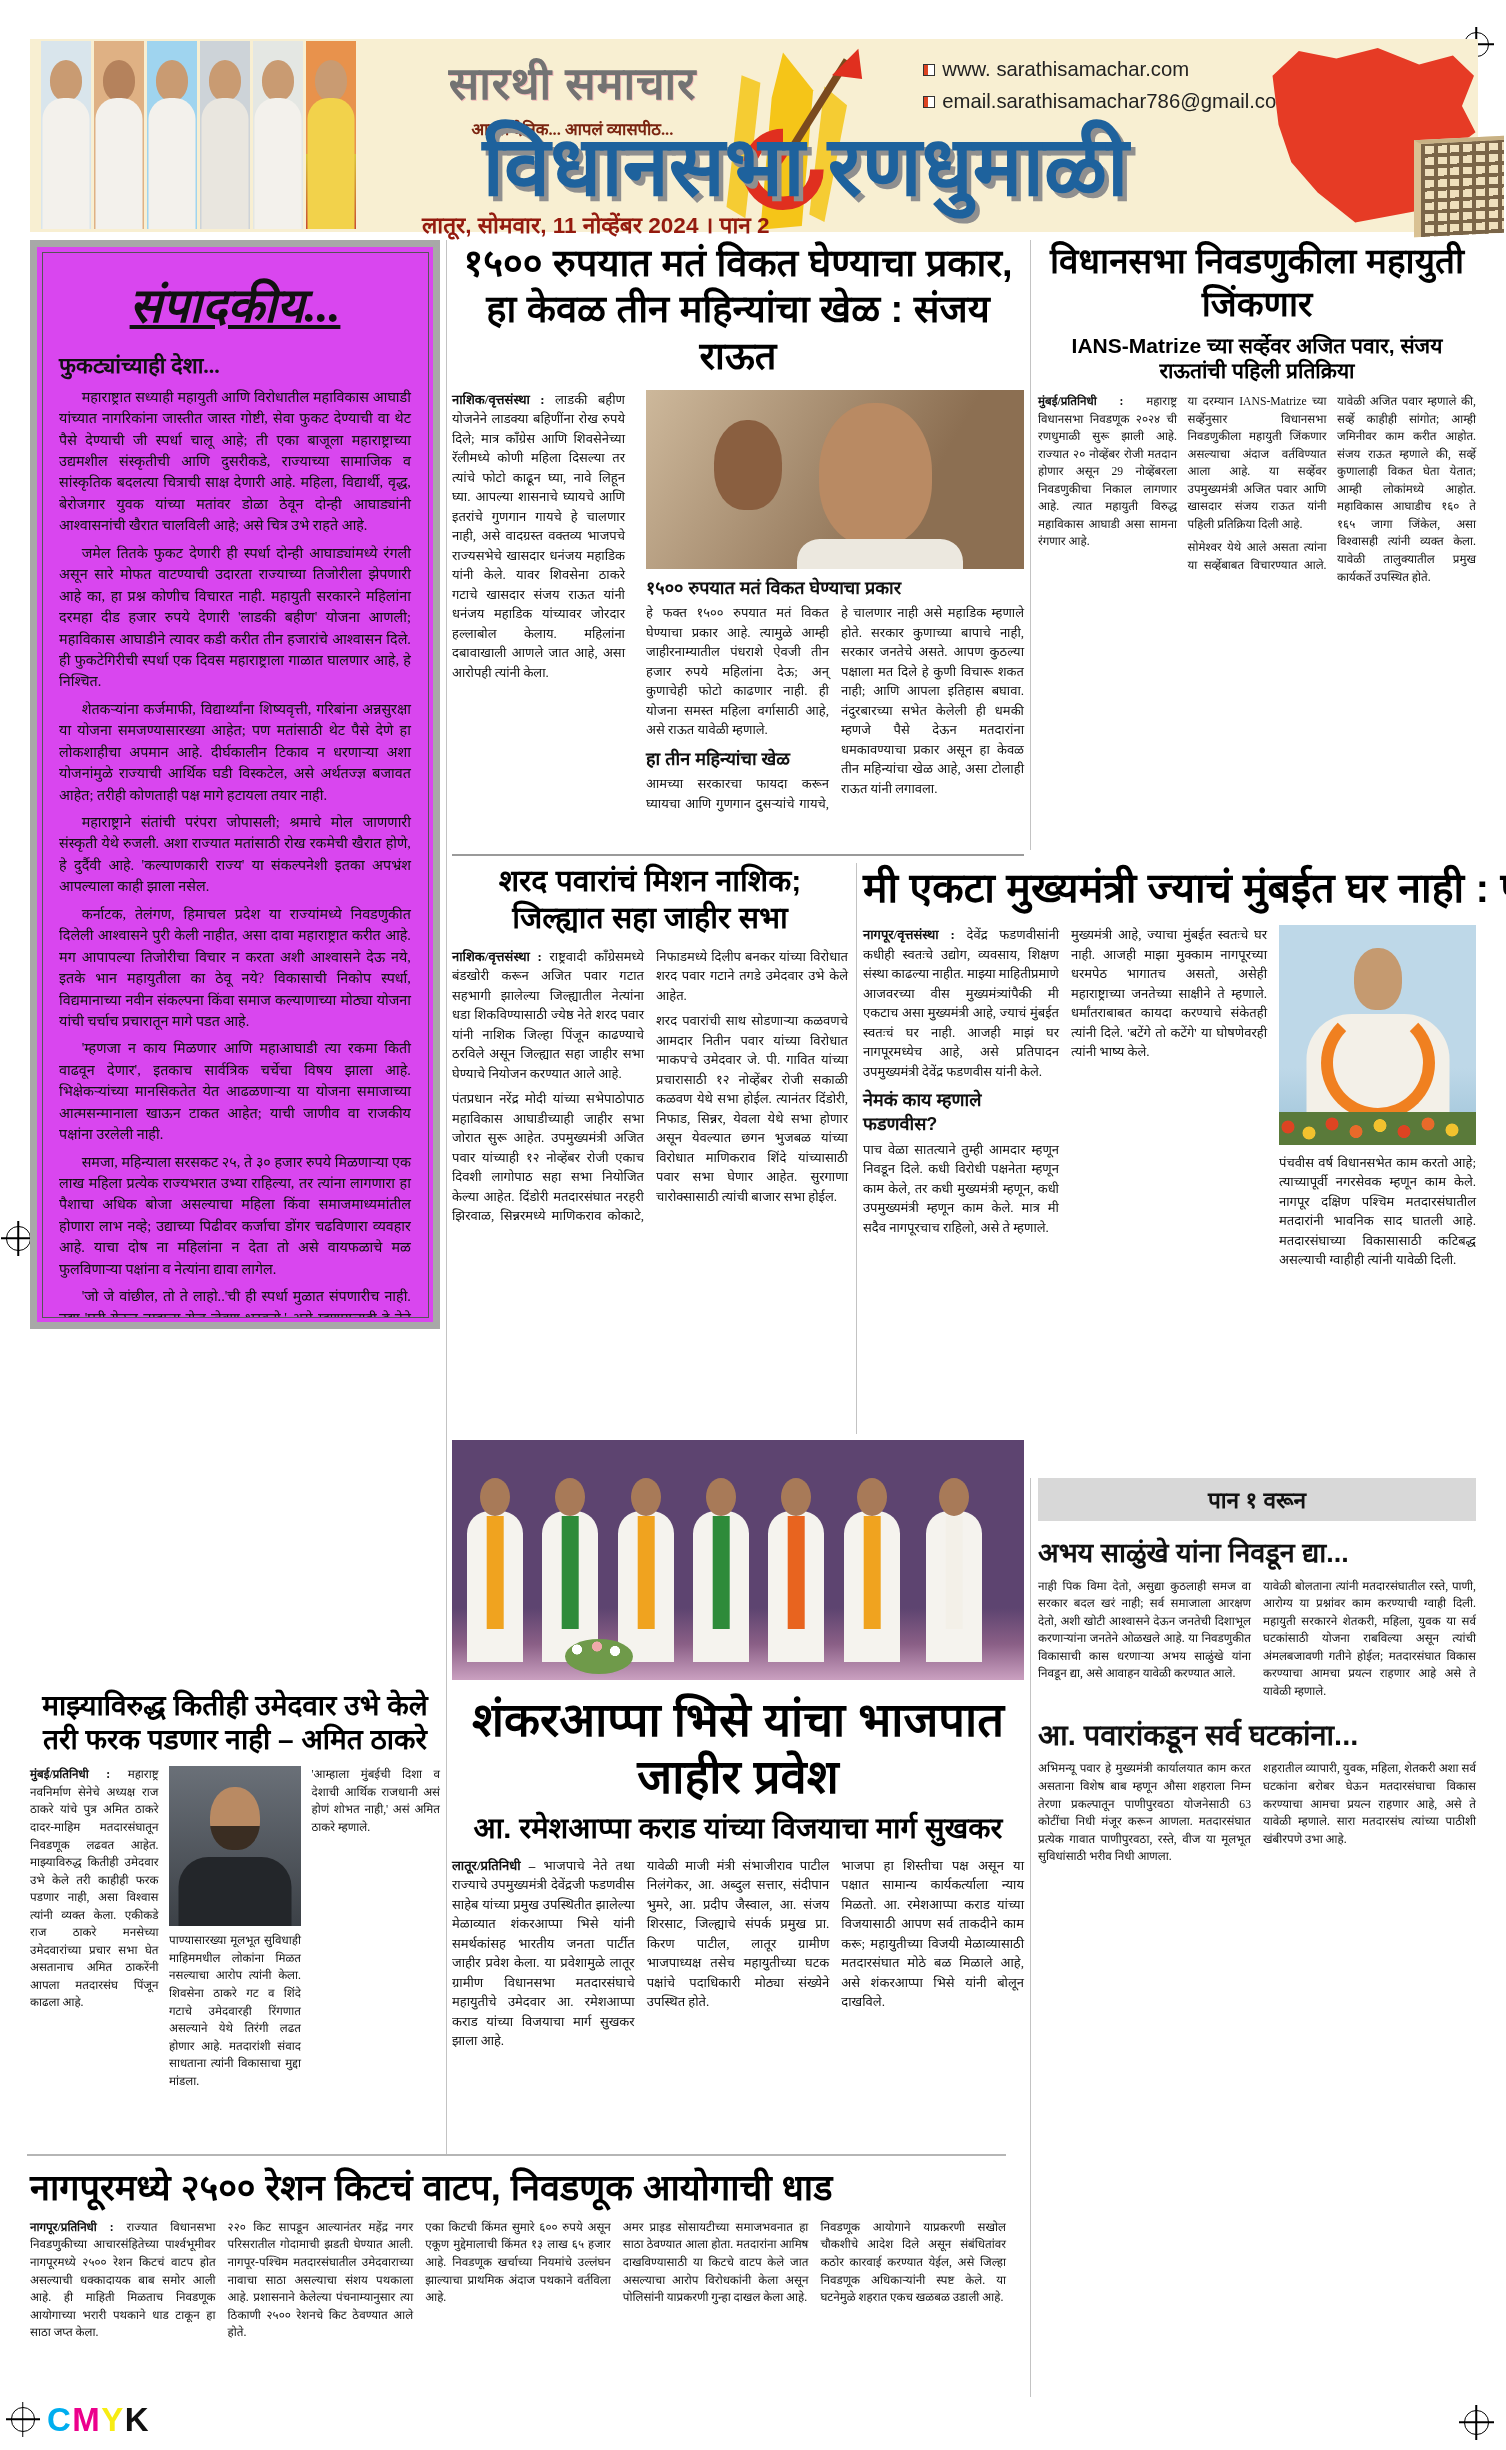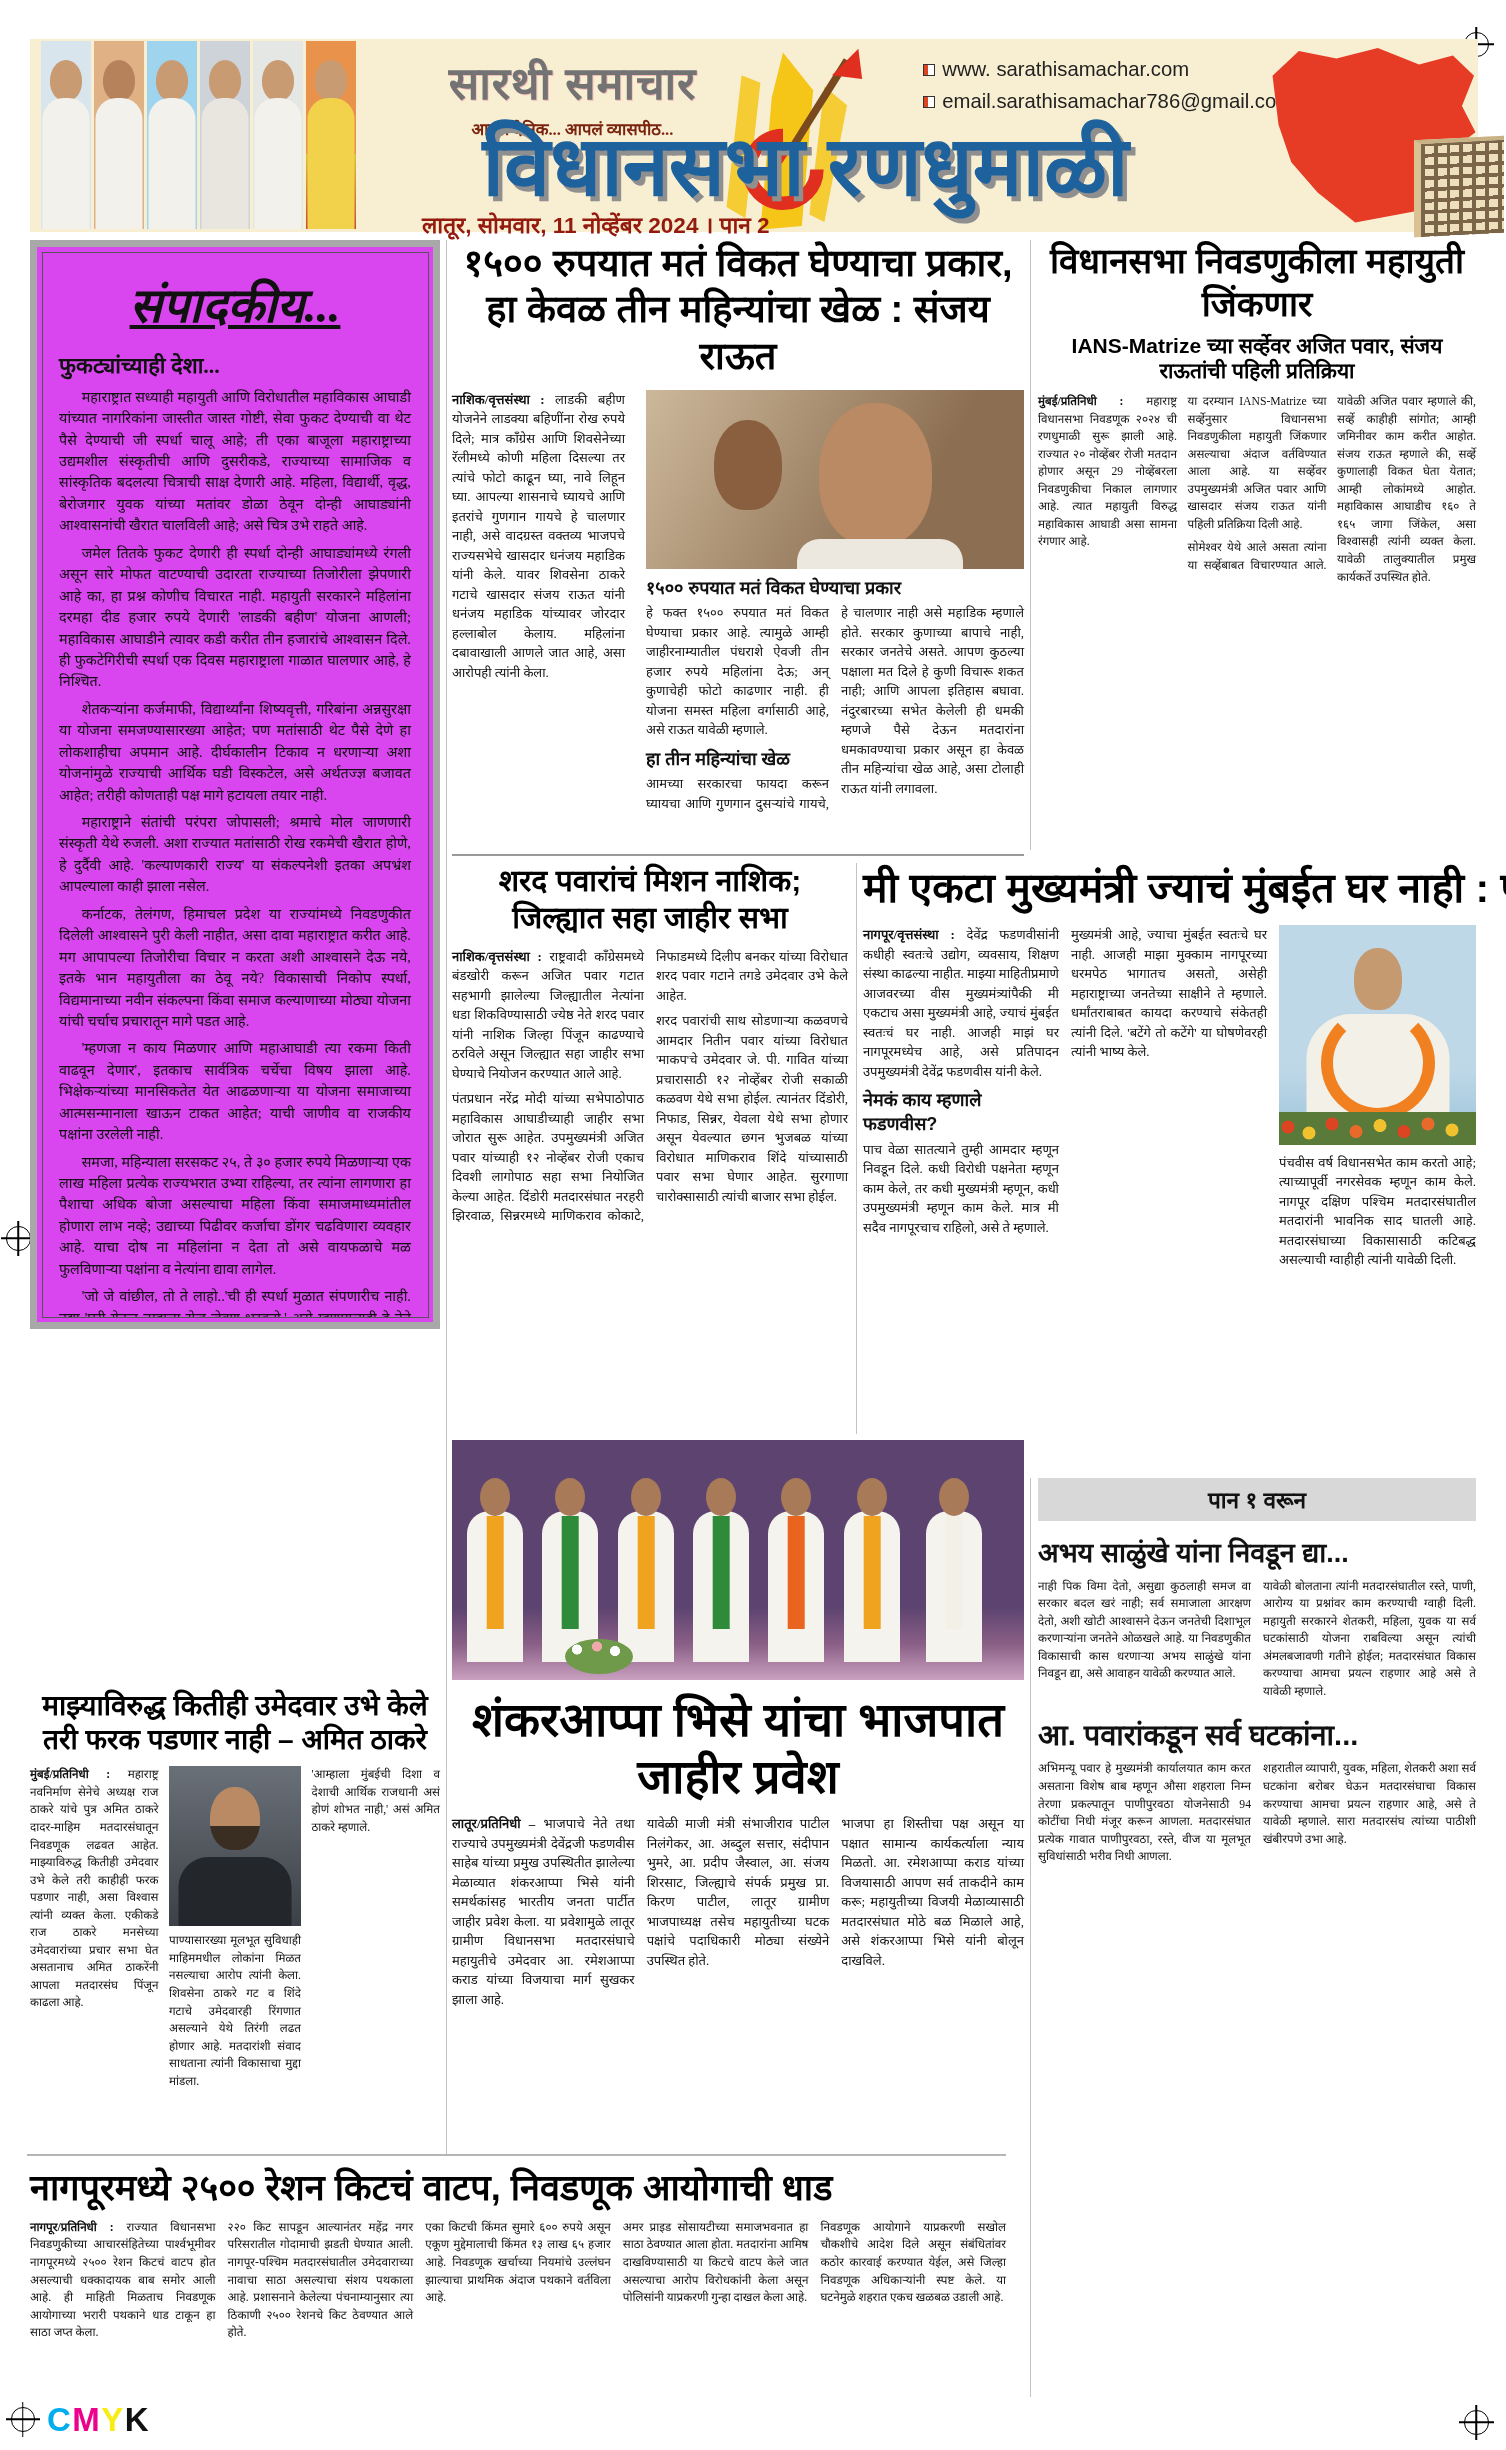--- a/index.html
+++ b/index.html
@@ -237,20 +237,21 @@
       <div class="stage-person" style="left:15px;--scarf:#f0a31f;"></div>
       <div class="stage-person" style="left:90px;--scarf:#2e8b3a;"></div>
       <div class="stage-person" style="left:166px;--scarf:#f0a31f;"></div>
       <div class="stage-person" style="left:241px;--scarf:#2e8b3a;"></div>
       <div class="stage-person" style="left:316px;--scarf:#e8641f;"></div>
       <div class="stage-person" style="left:392px;--scarf:#f0a31f;"></div>
       <div class="stage-person" style="left:474px;--scarf:#f3f0e8;"></div>
       <div style="position:absolute;left:113px;bottom:6px;width:68px;height:35px;border-radius:50%;background:radial-gradient(circle 5.3px at 12px 10.5px,#fff 90%,transparent),radial-gradient(circle 5.3px at 32px 7.5px,#eaa 90%,transparent),radial-gradient(circle 5.3px at 50px 12px,#fff 90%,transparent),#6f9a4a;"></div>
     </div>
     <h1 class="head-xl" style="font-size:47px;margin-top:10.5px;">शंकरआप्पा भिसे यांचा भाजपात जाहीर प्रवेश</h1>
+    <h2 class="head-xl" style="font-size:29px;margin-top:6px;">आ. रमेशआप्पा कराड यांच्या विजयाचा मार्ग सुखकर</h2>
     <div style="display:flex;gap:12px;margin-top:9px;">
       <div class="col">
         <p class="jp"><strong class="byl">लातूर/प्रतिनिधी –</strong> <span>भाजपाचे नेते तथा राज्याचे उपमुख्यमंत्री देवेंद्रजी फडणवीस साहेब यांच्या प्रमुख उपस्थितीत झालेल्या मेळाव्यात शंकरआप्पा भिसे यांनी समर्थकांसह भारतीय जनता पार्टीत जाहीर प्रवेश केला. या प्रवेशामुळे लातूर ग्रामीण विधानसभा मतदारसंघाचे महायुतीचे उमेदवार आ. रमेशआप्पा कराड यांच्या विजयाचा मार्ग सुखकर झाला आहे.</span></p>
       </div>
       <div class="col">
         <p class="jp">यावेळी माजी मंत्री संभाजीराव पाटील निलंगेकर, आ. अब्दुल सत्तार, संदीपान भुमरे, आ. प्रदीप जैस्वाल, आ. संजय शिरसाट, जिल्ह्याचे संपर्क प्रमुख प्रा. किरण पाटील, लातूर ग्रामीण भाजपाध्यक्ष तसेच महायुतीच्या घटक पक्षांचे पदाधिकारी मोठ्या संख्येने उपस्थित होते.</p>
       </div>
       <div class="col">
         <p class="jp">भाजपा हा शिस्तीचा पक्ष असून या पक्षात सामान्य कार्यकर्त्याला न्याय मिळतो. आ. रमेशआप्पा कराड यांच्या विजयासाठी आपण सर्व ताकदीने काम करू; महायुतीच्या विजयी मेळाव्यासाठी मतदारसंघात मोठे बळ मिळाले आहे, असे शंकरआप्पा भिसे यांनी बोलून दाखविले.</p>
       </div>
@@ -259,21 +260,21 @@
 
   <div class="art small" style="left:1038px;top:1478px;width:438px;">
     <div id="p1band">पान १ वरून</div>
     <h2 style="font-family:'Liberation Sans',sans-serif;font-weight:800;font-size:27px;margin:12px 0 7.5px;">अभय साळुंखे यांना निवडून द्या...</h2>
     <div style="column-count:2;column-gap:12px;">
       <p class="jp">नाही पिक विमा देतो, असुद्या कुठलाही समज वा सरकार बदल खरं नाही; सर्व समाजाला आरक्षण देतो, अशी खोटी आश्वासने देऊन जनतेची दिशाभूल करणाऱ्यांना जनतेने ओळखले आहे. या निवडणुकीत विकासाची कास धरणाऱ्या अभय साळुंखे यांना निवडून द्या, असे आवाहन यावेळी करण्यात आले.</p>
       <p class="jp">यावेळी बोलताना त्यांनी मतदारसंघातील रस्ते, पाणी, आरोग्य या प्रश्नांवर काम करण्याची ग्वाही दिली. महायुती सरकारने शेतकरी, महिला, युवक या सर्व घटकांसाठी योजना राबविल्या असून त्यांची अंमलबजावणी गतीने होईल; मतदारसंघात विकास करण्याचा आमचा प्रयत्न राहणार आहे असे ते यावेळी म्हणाले.</p>
     </div>
     <h2 style="font-family:'Liberation Sans',sans-serif;font-weight:800;font-size:29px;margin:13.6px 0 7.5px;">आ. पवारांकडून सर्व घटकांना...</h2>
     <div style="column-count:2;column-gap:12px;">
-      <p class="jp">अभिमन्यू पवार हे मुख्यमंत्री कार्यालयात काम करत असताना विशेष बाब म्हणून औसा शहराला निम्न तेरणा प्रकल्पातून पाणीपुरवठा योजनेसाठी 94 कोटींचा निधी मंजूर करून आणला. मतदारसंघात प्रत्येक गावात पाणीपुरवठा, रस्ते, वीज या मूलभूत सुविधांसाठी भरीव निधी आणला.</p>
+      <p class="jp">अभिमन्यू पवार हे मुख्यमंत्री कार्यालयात काम करत असताना विशेष बाब म्हणून औसा शहराला निम्न तेरणा प्रकल्पातून पाणीपुरवठा योजनेसाठी 63 कोटींचा निधी मंजूर करून आणला. मतदारसंघात प्रत्येक गावात पाणीपुरवठा, रस्ते, वीज या मूलभूत सुविधांसाठी भरीव निधी आणला.</p>
       <p class="jp">शहरातील व्यापारी, युवक, महिला, शेतकरी अशा सर्व घटकांना बरोबर घेऊन मतदारसंघाचा विकास करण्याचा आमचा प्रयत्न राहणार आहे, असे ते यावेळी म्हणाले. सारा मतदारसंघ त्यांच्या पाठीशी खंबीरपणे उभा आहे.</p>
     </div>
   </div>
 
   <div class="art small" style="left:30px;top:1689px;width:410px;height:452px;">
     <h1 class="head-xl" style="font-size:28px;">माझ्याविरुद्ध कितीही उमेदवार उभे केले तरी फरक पडणार नाही – अमित ठाकरे</h1>
     <div style="display:flex;gap:10.5px;margin-top:9px;">
       <div class="col">
         <p class="jp"><strong class="byl">मुंबई/प्रतिनिधी :</strong> <span>महाराष्ट्र नवनिर्माण सेनेचे अध्यक्ष राज ठाकरे यांचे पुत्र अमित ठाकरे दादर-माहिम मतदारसंघातून निवडणूक लढवत आहेत. माझ्याविरुद्ध कितीही उमेदवार उभे केले तरी काहीही फरक पडणार नाही, असा विश्वास त्यांनी व्यक्त केला. एकीकडे राज ठाकरे मनसेच्या उमेदवारांच्या प्रचार सभा घेत असतानाच अमित ठाकरेंनी आपला मतदारसंघ पिंजून काढला आहे.</span></p>
       </div>

